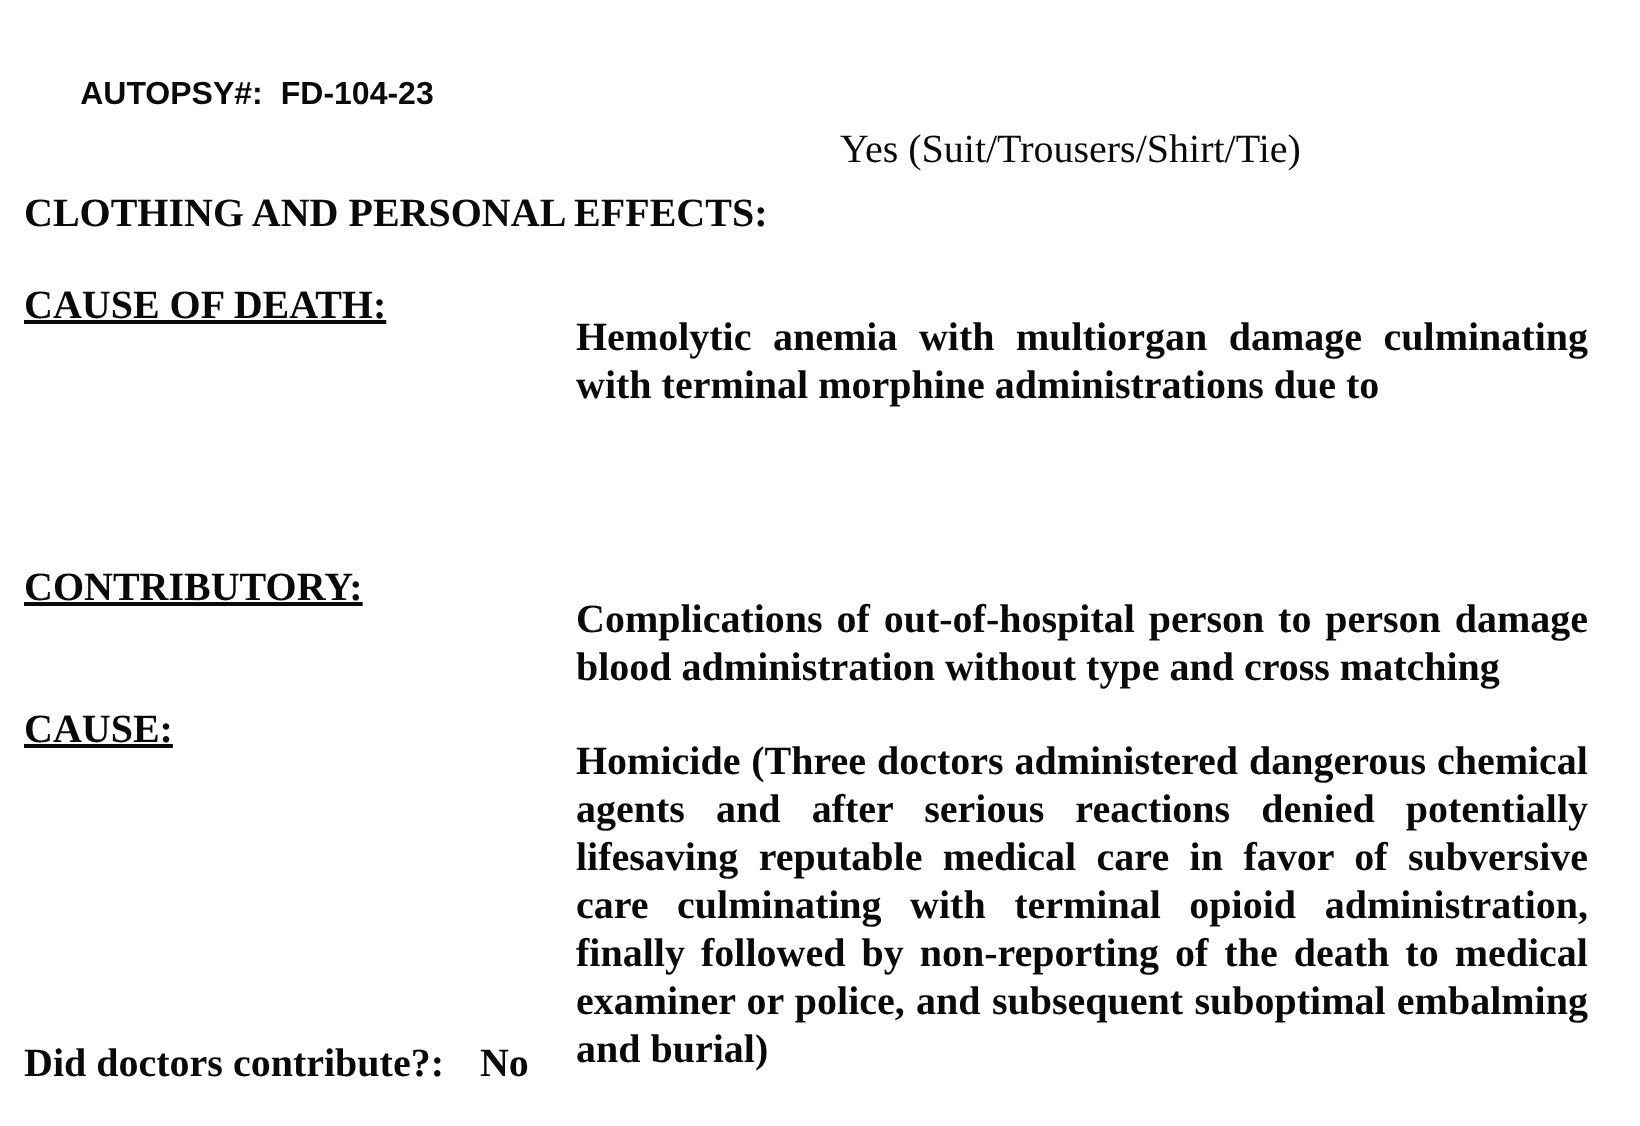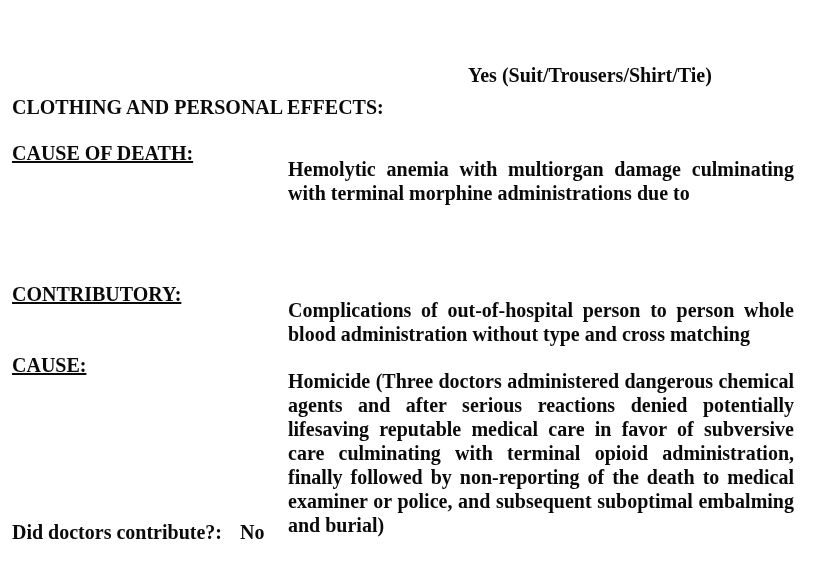--- a/index.html
+++ b/index.html
@@ -58,23 +58,22 @@
     left: 12px;
     top: 0;
     font-weight: bold;
     white-space: nowrap;
     margin-top: 32px;
   }
   .clothing-value {
     position: absolute;
     left: 420px;
     top: 0;
-    font-weight: bold;
+    font-weight: normal;
     white-space: nowrap;
-    margin-left: 48px;
   }
 
   
   .info-row {
     position: absolute;
     left: 0;
     width: 820px;
     font-size: 20px;
     line-height: 24px;
     font-weight: bold;
@@ -112,38 +111,41 @@
     white-space: nowrap;
   }
   .smoking-row .smoking-value { margin-left: 18px; font-family: Liberation Serif, serif; }
 </style>
 </head>
 <body>
 
 <div class="page">
 
   <div class="header">
+    <div class="autopsy-id">
+      <span>AUTOPSY#:</span><span class="num">FD-104-23</span>
+    </div>
   </div>
 
   <div class="clothing-row">
     <span class="clothing-label">CLOTHING AND PERSONAL EFFECTS:</span>
     <span class="clothing-value">Yes (Suit/Trousers/Shirt/Tie)</span>
   </div>
 
   <div class="info-row row-cause">
     <div class="row-label">CAUSE OF DEATH:</div>
     <div class="row-value">
       <p>Hemolytic anemia with multiorgan damage culminating with terminal morphine administrations due to</p>
     </div>
   </div>
 
   <div class="info-row row-contributory">
     <div class="row-label">CONTRIBUTORY:</div>
     <div class="row-value">
-      <p>Complications of out-of-hospital person to person whole blood administration without type and cross matching</p>
+      <p>Complications of out-of-hospital person to person damage blood administration without type and cross matching</p>
     </div>
   </div>
 
   <div class="info-row row-manner">
     <div class="row-label">CAUSE:</div>
     <div class="row-value">
       <p>Homicide (Three doctors administered dangerous chemical agents and after serious reactions denied potentially lifesaving reputable medical care in favor of subversive care culminating with terminal opioid administration, finally followed by non-reporting of the death to medical examiner or police, and subsequent suboptimal embalming and burial)</p>
     </div>
   </div>
 

